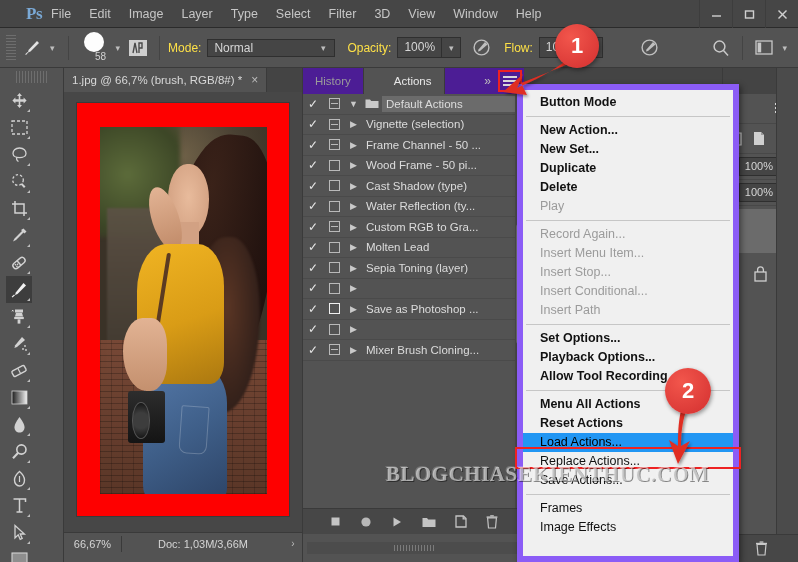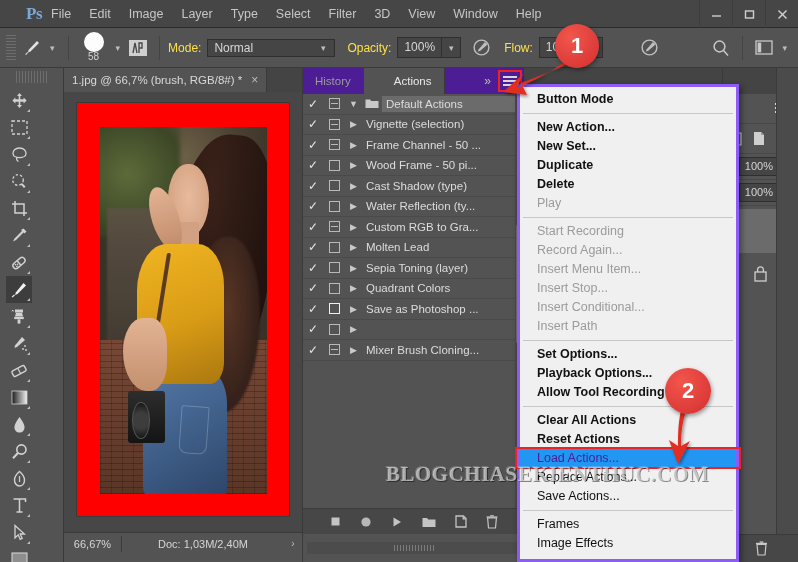--- a/index.html
+++ b/index.html
@@ -42,21 +42,21 @@
   }
   .grip { width:10px; height:26px; margin-right:3px;
     background:repeating-linear-gradient(to bottom,#6e6e6e 0 1px,transparent 1px 3px); }
   .ob-sep { width:1px; height:24px; background:#444; margin:0 8px; }
   .brush-preview { position:relative; width:34px; height:36px; }
   .brush-dot {
     position:absolute; left:7px; top:2px; width:20px; height:20px;
     border-radius:50%; background:#fdfdfd;
   }
   .brush-num {
-    position:absolute; left:0; top:21px; width:34px; text-align:center;
+    position:absolute; left:7px; top:21px; width:34px; text-align:center;
     font-size:10px; color:#d2d2d2;
   }
   .caret { color:#bdbdbd; font-size:9px; padding:0 5px; }
   .ob-label { color:#fde047; font-size:12px; margin-right:6px; }
   .ob-select {
     background:#454545; border:1px solid #2f2f2f; color:#d6d6d6;
     height:18px; display:flex; align-items:center; padding:0 6px;
     min-width:128px; font-size:12px; position:relative;
   }
   .ob-select .caret { position:absolute; right:4px; }
@@ -306,28 +306,28 @@
     background:#474747; border-top:1px solid #3a3a3a; color:#cfcfcf;
   }
   .rd-col {
     position:absolute; right:0; top:0; width:22px; height:494px;
     background:#4b4b4b; border-left:1px solid #3a3a3a;
   }
 
   
   .flyout {
     position:absolute; left:517px; top:84px; width:222px; height:478px;
-    background:#f0f0f0; border:3px solid #8b5cf6;
+    background:#f0f0f0; border:6px solid #8b5cf6;
     box-shadow:2px 2px 6px rgba(0,0,0,.45);
     font-size:12.5px; color:#111; padding:3px 0;
   }
   .fl-item { height:19px; line-height:19px; padding:0 0 0 17px; white-space:nowrap; }
   .fl-item.bold { font-weight:bold; }
   .fl-item.dim { color:#9b9b9b; }
-  .fl-item.hl { background:#2196f3; color:#4c1d95; }
+  .fl-item.hl { background:#2196f3; color:#000000; }
   .fl-sep { height:1px; background:#c6c6c6; margin:4px 3px; }
   .hl-box {
     position:absolute; left:515px; top:447px; width:226px; height:22px;
     border:2px solid #ee2222; pointer-events:none;
   }
 
   
   .callout {
     position:absolute; border-radius:50%;
     background:radial-gradient(circle at 36% 30%, #f2564c, #d32f2f);
@@ -619,21 +619,21 @@
         <div class="ph-strap"></div>
         <div class="ph-arm"></div>
         <div class="ph-camera"></div>
         <div class="ph-lens"></div>
       </div>
     </div>
   </div>
 
   <div class="statusbar">
     <div class="st-zoom">66,67%</div>
-    <div class="st-doc">Doc: 1,03M/2,40M</div>
+    <div class="st-doc">Doc: 1,03M/3,66M</div>
     <div class="st-arrow">›</div>
   </div>
 
   <div class="panel">
     <div class="panel-tabs">
       <div class="ptab">History</div>
       <div class="ptab active">Actions</div>
       <div class="ptab-right">
         <span class="chev2">»</span>
         <div class="hamburger-hl">
@@ -729,21 +729,20 @@
         <span class="a-tri">▶</span>
         <span class="alabel">Sepia Toning (layer)</span>
       </div>
 
       <div class="arow">
         <span class="a-check">✓</span>
         <span class="a-box">
             <i class="sqr"></i>
           </span>
         <span class="a-tri">▶</span>
-        <span class="alabel">Quadrant Colors</span>
       </div>
 
       <div class="arow">
         <span class="a-check">✓</span>
         <span class="a-box">
             <i class="sqr full"></i>
           </span>
         <span class="a-tri">▶</span>
         <span class="alabel">Save as Photoshop ...</span>
       </div>
@@ -872,34 +871,33 @@
     <div class="fl-item bold">Button Mode</div>
     <div class="fl-sep"></div>
 
     <div class="fl-item bold">New Action...</div>
     <div class="fl-item bold">New Set...</div>
     <div class="fl-item bold">Duplicate</div>
     <div class="fl-item bold">Delete</div>
     <div class="fl-item dim">Play</div>
     <div class="fl-sep"></div>
 
-    <div class="fl-item dim">Start Recording</div>
     <div class="fl-item dim">Record Again...</div>
     <div class="fl-item dim">Insert Menu Item...</div>
     <div class="fl-item dim">Insert Stop...</div>
     <div class="fl-item dim">Insert Conditional...</div>
     <div class="fl-item dim">Insert Path</div>
     <div class="fl-sep"></div>
 
     <div class="fl-item bold">Set Options...</div>
     <div class="fl-item bold">Playback Options...</div>
     <div class="fl-item bold">Allow Tool Recording</div>
     <div class="fl-sep"></div>
 
-    <div class="fl-item bold">Clear All Actions</div>
+    <div class="fl-item bold">Menu All Actions</div>
     <div class="fl-item bold">Reset Actions</div>
     <div class="fl-item hl">Load Actions...</div>
     <div class="fl-item">Replace Actions...</div>
     <div class="fl-item">Save Actions...</div>
     <div class="fl-sep"></div>
 
     <div class="fl-item">Frames</div>
     <div class="fl-item">Image Effects</div>
   </div>
   <div class="hl-box"></div>

